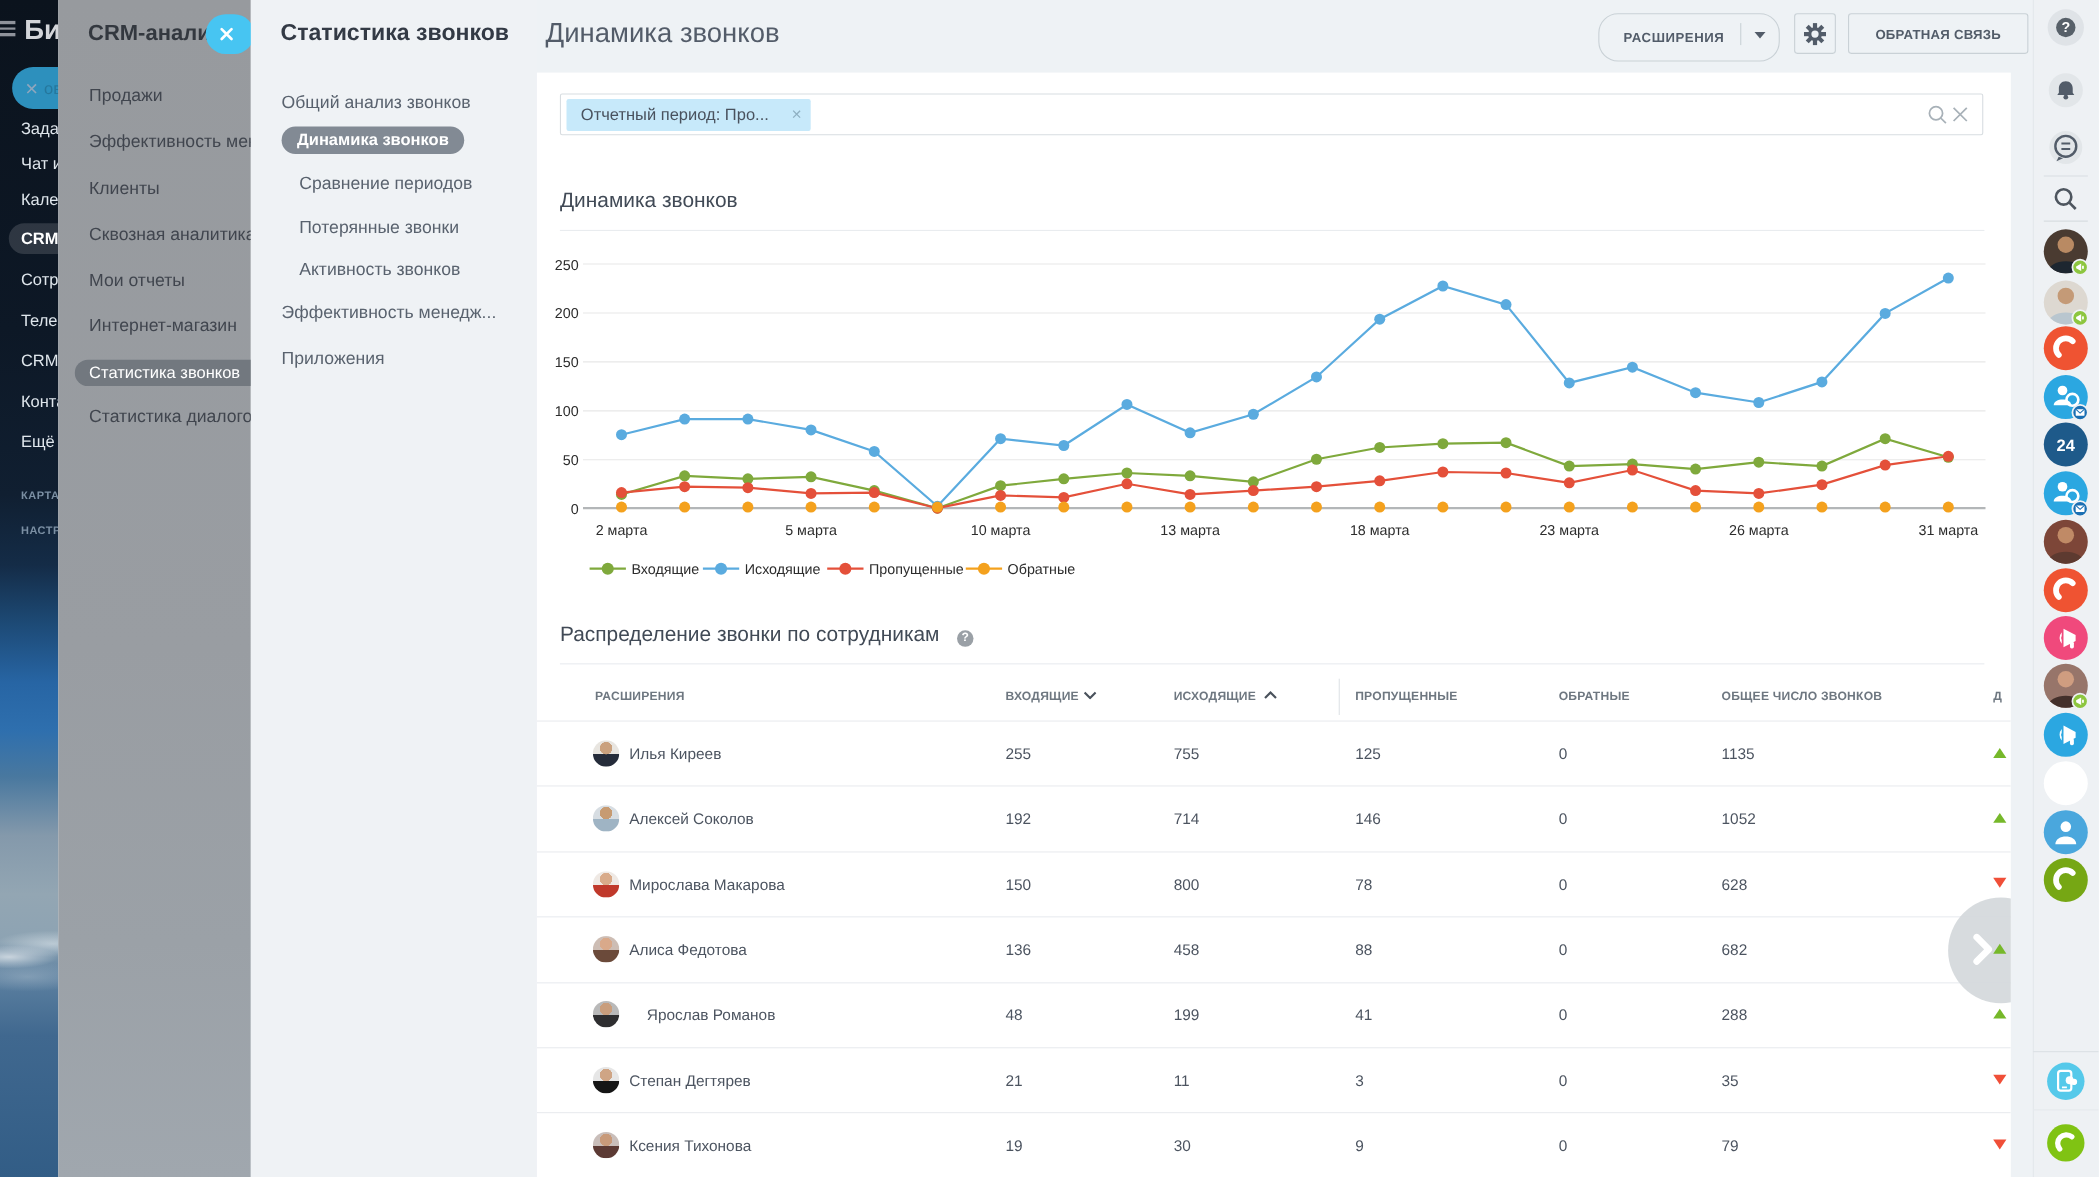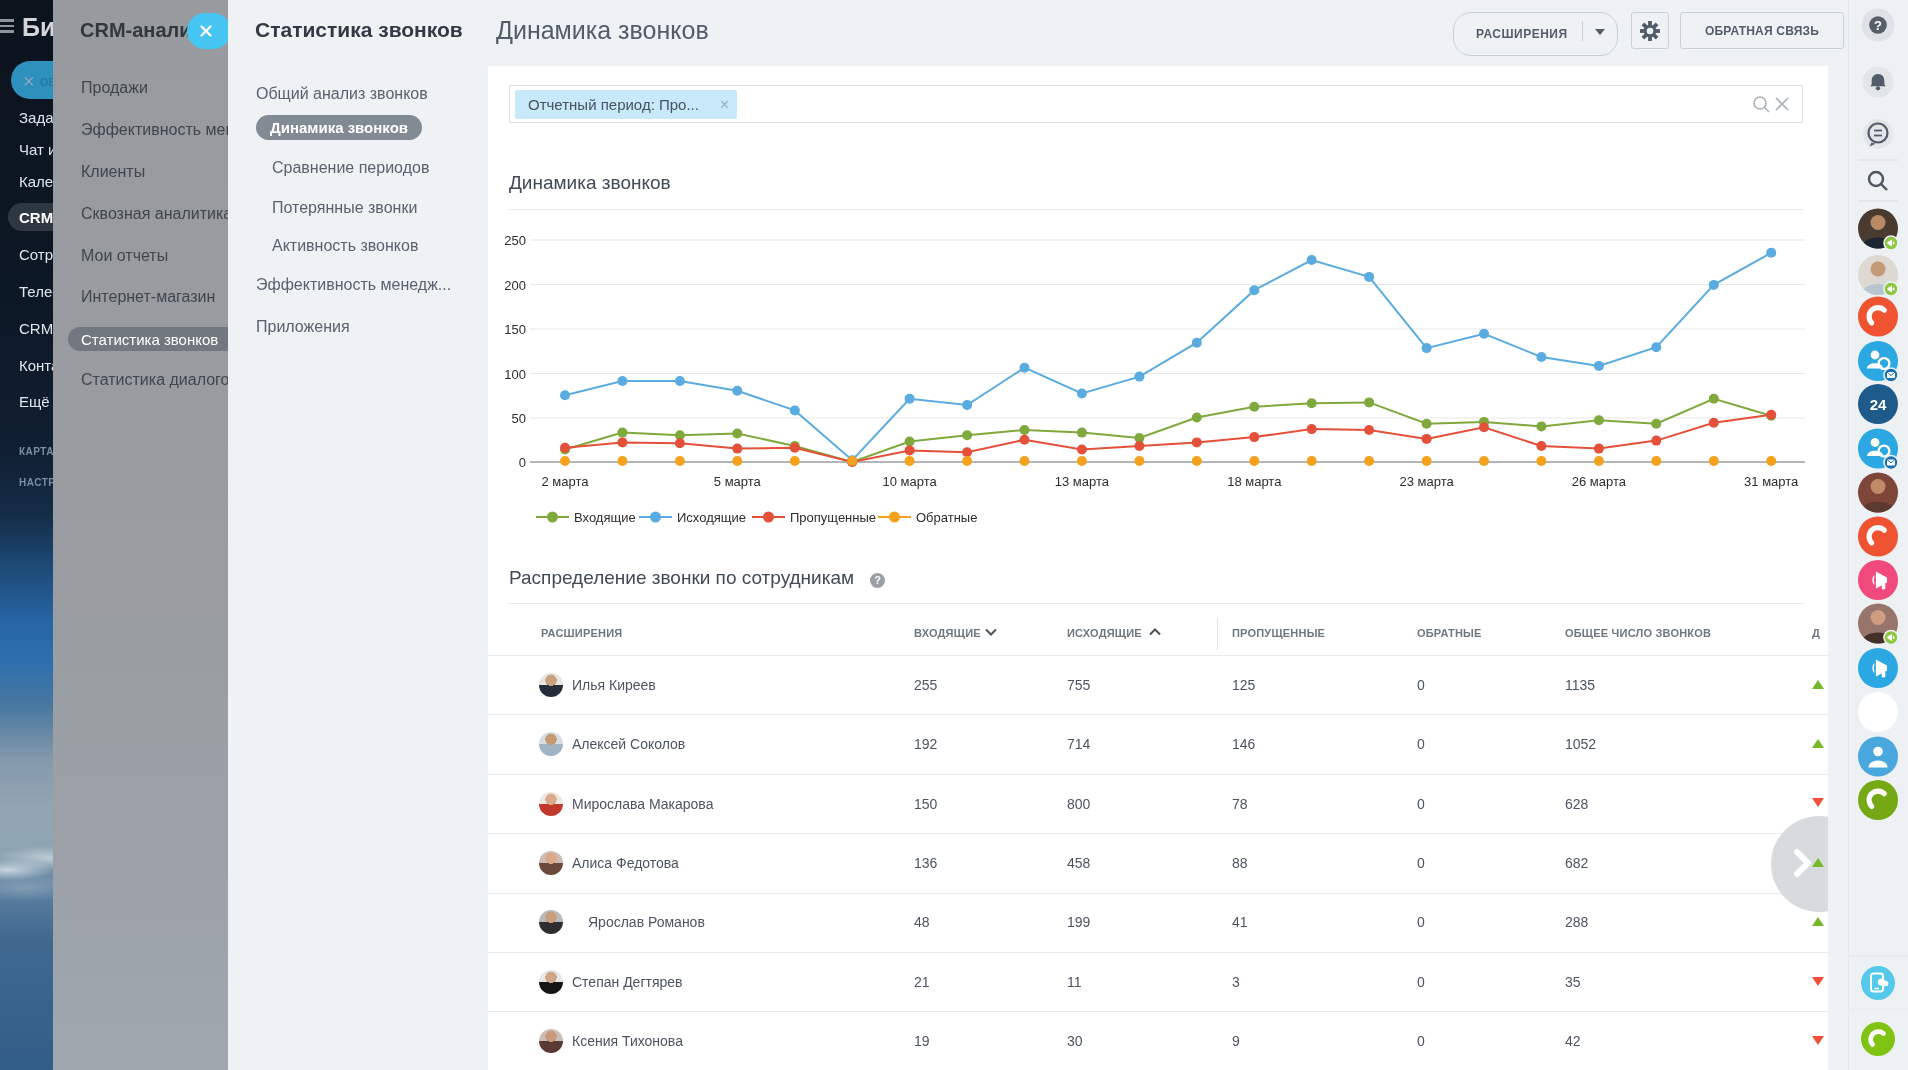--- a/index.html
+++ b/index.html
@@ -287,21 +287,21 @@
   <div class="cell" style="left:929px;top:908px">0</div>
   <div class="cell" style="left:1077px;top:908px">35</div>
   <div class="tri-dn" style="top:911px"></div>
   <div class="rowline" style="top:945px"></div>
   <div class="ava" style="top:963px;background:radial-gradient(circle at 50% 30%,#c89a7a 0 27%,transparent 28%),linear-gradient(180deg,#c9beba 0 52%,#5c3a34 52% 100%)"></div>
   <div class="cell" style="left:84px;top:967px">Ксения Тихонова</div>
   <div class="cell" style="left:426px;top:967px">19</div>
   <div class="cell" style="left:579px;top:967px">30</div>
   <div class="cell" style="left:744px;top:967px">9</div>
   <div class="cell" style="left:929px;top:967px">0</div>
-  <div class="cell" style="left:1077px;top:967px">42</div>
+  <div class="cell" style="left:1077px;top:967px">79</div>
   <div class="tri-dn" style="top:970px"></div>
 
   <div style="position:absolute;z-index:2;left:1283px;top:750px;width:96px;height:96px;border-radius:50%;background:#d4d8db;opacity:.92"></div>
   <svg style="position:absolute;z-index:2;left:1305px;top:782px" width="20" height="30" viewBox="0 0 20 30">
       <polyline points="4,4 15,15 4,26" fill="none" stroke="#fff" stroke-width="6" stroke-linecap="round" stroke-linejoin="round"></polyline>
     </svg>
 </div>
 
 <div id="strip">
   <div style="position:absolute;left:-3px;top:19px;width:17px;height:2.5px;background:#8f939b"></div>

